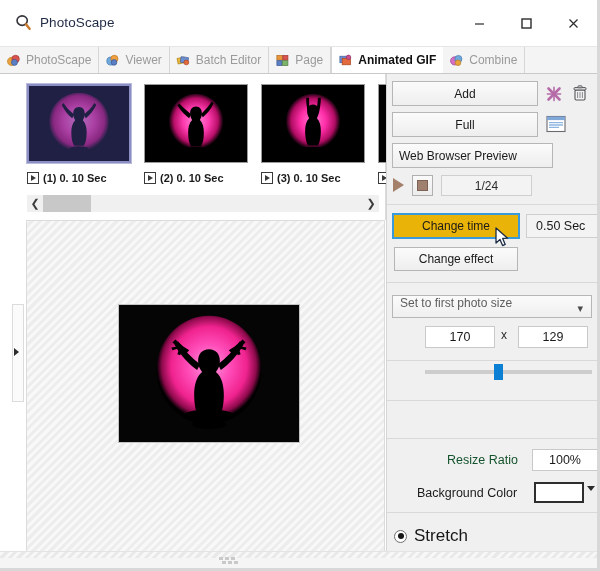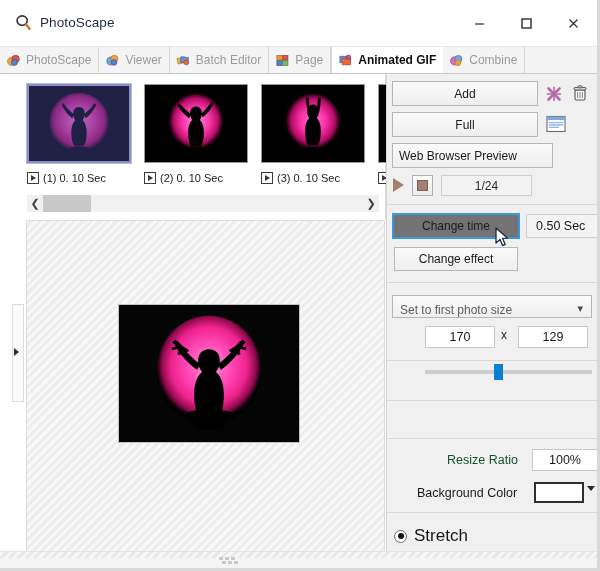--- a/index.html
+++ b/index.html
@@ -95,21 +95,21 @@
   
   .filmstrip {
     position: absolute; left: 0; top: 0;
     width: 386px; height: 146px;
     background: #ffffff;
     border-right: 1px solid #dadada;
     box-sizing: border-box;
   }
   .thumbs {
     position: absolute; left: 27px; top: 10px;
-    display: flex; gap: 13px;
+    display: flex; gap: 13px; font-weight: bold;
   }
   .thumb-cell { width: 104px; }
   .thumb {
     width: 104px; height: 79px;
     box-sizing: border-box;
     border: 1px solid #9a9a9a;
     position: relative;
     overflow: hidden;
     background: #000;
   }
@@ -247,21 +247,21 @@
   .btn {
     box-sizing: border-box;
     background: linear-gradient(#fbfbfb, #eeeeee);
     border: 1px solid #b6b6b6;
     color: #1a1a1a;
     font-size: 12px;
     display: flex; align-items: center; justify-content: center;
     white-space: nowrap;
   }
   .btn.focus {
-    background: #737373;
+    background: #eab308;
     border: 2px solid #3a9ad9;
   }
   .btn.left { justify-content: flex-start; padding-left: 6px; }
 
   .p-add   { position: absolute; left: 5px;  top: 7px;   width: 146px; height: 25px; }
   .p-save  { position: absolute; left: 5px;  top: 38px;  width: 146px; height: 25px; }
   .p-web   { position: absolute; left: 5px;  top: 69px;  width: 161px; height: 25px; }
 
   .ico-btn {
     position: absolute;
@@ -325,21 +325,21 @@
     width: 16px; height: 22px;
     pointer-events: none;
   }
 
   .combo {
     position: absolute; left: 5px; top: 221px;
     width: 200px; height: 23px;
     box-sizing: border-box;
     background: linear-gradient(#fbfbfb,#efefef);
     border: 1px solid #b6b6b6;
-    display: flex; align-items: flex-end;
+    display: flex; align-items: flex-start;
     font-size: 12px; color: #5d5d5d;
     padding-left: 7px;
   }
   .combo .chev {
     position: absolute; right: 8px; top: 6px;
     color: #4a4a4a; font-size: 11px;
   }
 
   .dim-w, .dim-h {
     position: absolute; top: 252px;

